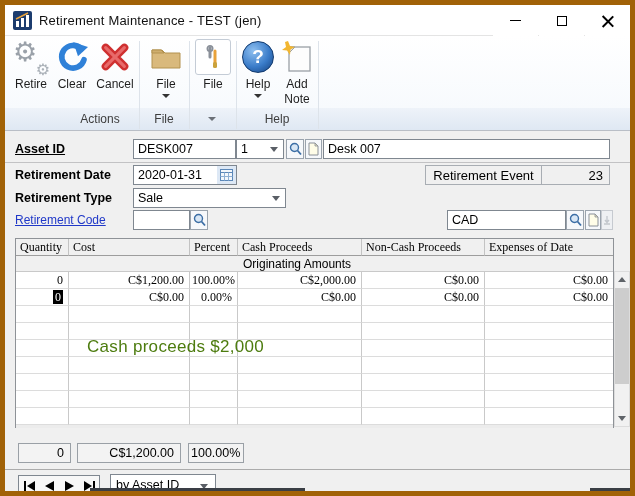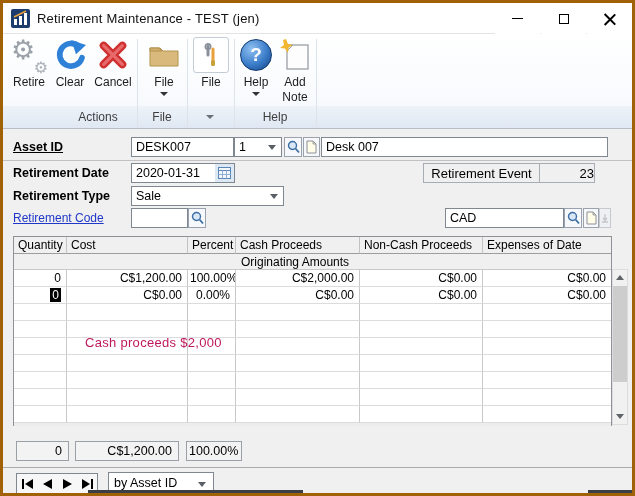--- a/index.html
+++ b/index.html
@@ -1,20 +1,20 @@
 <!DOCTYPE html>
 <html><head>
 <meta charset="utf-8">
 <style>
   * { box-sizing: border-box; margin: 0; padding: 0; }
   html,body { background:#d8d8d8; }
   body { font-family:"Liberation Sans", sans-serif; }
   #window {
     position:relative; width:635px; height:496px; background:#f0f0f0;
-    border:3px solid #a16207; overflow:hidden; font-family:"Liberation Sans", sans-serif;
+    border:5px solid #a16207; overflow:hidden; font-family:"Liberation Sans", sans-serif;
   }
   
   .titlebar { position:absolute; left:0; top:0; width:100%; height:31px; background:#ffffff; border-bottom:1px solid #e4e4e4; }
   .title-icon { position:absolute; left:8px; top:6px; width:19px; height:19px; }
   .title-text { position:absolute; left:34px; top:8px; font-size:13px; color:#111; letter-spacing:.2px; }
   .win-btn { position:absolute; top:0; width:45px; height:31px; display:flex; align-items:center; justify-content:center; background:#fff; }
   .win-btn.min { right:92px; } .win-btn.max { right:46px; } .win-btn.close { right:0; }
   .glyph-min { width:11px; height:1px; background:#000; }
   .glyph-max { width:10px; height:10px; border:1px solid #000; background:transparent; }
   .glyph-close { position:relative; width:12px; height:12px; }
@@ -43,37 +43,37 @@
   .flabel { position:absolute; font-size:12.5px; color:#000; }
   .flabel.bold { font-weight:bold; }
   .flabel.link { color:#2038c8; text-decoration:underline; cursor:pointer; }
   .field { position:absolute; height:20px; background:#fff; border:1px solid #7f8790; font-size:12.5px; color:#000; padding:2px 4px 0 4px; overflow:hidden; white-space:nowrap; }
   .combo { display:flex; justify-content:space-between; align-items:center; padding-top:0; }
   .chev { width:0; height:0; border-left:4px solid transparent; border-right:4px solid transparent; border-top:5px solid #5a5f66; margin-right:1px; }
   .iconbtn { position:absolute; height:20px; background:#f6f8fb; border:1px solid #9aa3ad; display:flex; align-items:center; justify-content:center; }
   .statbox { position:absolute; height:20px; border:1px solid #a8adb3; font-size:13px; padding-top:2px; }
   
   .grid { position:absolute; left:10px; top:233px; width:599px; height:190px; border:1px solid #8e9297; background:#fff; }
-  .trow { display:grid; grid-template-columns:53px 121px 48px 124px 123px 128px; }
+  .trow { display:grid; grid-template-columns:53px 121px 48px 124px 123px 128px;font-family:Liberation Serif, serif; }
   .th { height:17px; background:#f0f0f0; border-right:1px solid #c3c3c3; border-bottom:1px solid #9d9d9d; font-size:12px; padding:1px 2px 0 4px; white-space:nowrap; overflow:hidden; }
   .th:last-child { border-right:none; }
   .subhead { height:16px; background:#f0f0f0; border-bottom:1px solid #c9c9c9; font-size:12px; padding:1px 0 0 227px; }
   .td { height:17px; border-right:1px solid #c9c9c9; border-bottom:1px solid #dcdcdc; font-size:12px; padding:1px 5px 0 2px; text-align:right; white-space:nowrap; overflow:hidden; }
   .td:last-child { border-right:none; }
   .caret { background:#000; color:#fff; padding:0 2px; }
   .filler { height:3px; background:#ececec; }
   
   .sbar { position:absolute; left:609px; top:266px; width:16px; height:156px; background:#f1f1f1; border:1px solid #dcdcdc; }
   .sbar .btn { position:absolute; left:0; width:14px; height:15px; background:#f1f1f1; display:flex; align-items:center; justify-content:center; }
   .sbar .up { top:0; } .sbar .dn { bottom:0; }
   .tri-up { width:0;height:0;border-left:4px solid transparent;border-right:4px solid transparent;border-bottom:5px solid #5f6368; }
   .tri-dn { width:0;height:0;border-left:4px solid transparent;border-right:4px solid transparent;border-top:5px solid #5f6368; }
   .thumb { position:absolute; left:0; top:16px; width:14px; height:96px; background:#cdcdcd; }
   
-  .annotation { position:absolute; left:82px; top:332px; font-size:13px; color:#be185d; letter-spacing:.3px; }
+  .annotation { position:absolute; left:82px; top:332px; font-size:17px; color:#4d7c0f; letter-spacing:.3px; }
   
   .total-box { position:absolute; top:438px; height:20px; background:#f3f3f3; border:1px solid #9aa0a6; font-size:12.5px; text-align:right; padding:2px 6px 0 2px; }
   .footer-line { position:absolute; left:0; top:464px; width:635px; height:1px; background:#ababab; }
   .vcr { position:absolute; left:13px; top:470px; width:82px; height:21px; border:1px solid #7f8790; background:#f7f7f7; display:flex; }
   .vcr .vbtn { flex:1; display:flex; align-items:center; justify-content:center; }
   .sort-dd { position:absolute; left:105px; top:469px; width:106px; height:23px; background:#fff; border:1px solid #7f8790; font-size:12.5px; padding:3px 4px 0 5px; }
   .sort-dd .chev { position:absolute; right:6px; top:9px; }
   .artifact { position:absolute; height:3px; background:#3a3e45; bottom:0; }
 </style>
 </head>
@@ -210,21 +210,21 @@
   <div class="iconbtn" style="left:212px;top:161px;width:19px;height:18px;border:none;background:#dde8f5;">
     <svg width="13" height="12" viewBox="0 0 13 12">
       <rect x=".5" y=".5" width="12" height="11" fill="#f3f7fc" stroke="#5b87b8"></rect>
       <line x1=".5" y1="3.5" x2="12.5" y2="3.5" stroke="#5b87b8"></line>
       <line x1="4.5" y1="3.5" x2="4.5" y2="11.5" stroke="#8fb0d4"></line>
       <line x1="8.5" y1="3.5" x2="8.5" y2="11.5" stroke="#8fb0d4"></line>
       <line x1=".5" y1="7.5" x2="12.5" y2="7.5" stroke="#8fb0d4"></line>
     </svg>
   </div>
   <div class="statbox" style="left:420px;top:160px;width:117px;text-align:center;">Retirement Event</div>
-  <div class="statbox" style="left:536px;top:160px;width:56px;text-align:right;">23</div>
+  <div class="statbox" style="left:536px;top:160px;width:69px;text-align:right;padding-right:6px;">23</div>
 
   <span class="flabel bold" style="left:10px;top:186px;">Retirement Type</span>
   <div class="field combo" style="left:128px;top:183px;width:153px;">
     <span>Sale</span>
       <span class="chev"></span>
   </div>
 
   <span class="flabel link" style="left:10px;top:208px;font-size:12px;">Retirement Code</span>
   <div class="field" style="left:128px;top:205px;width:57px;"></div>
   <div class="iconbtn" style="left:185px;top:205px;width:18px;">

